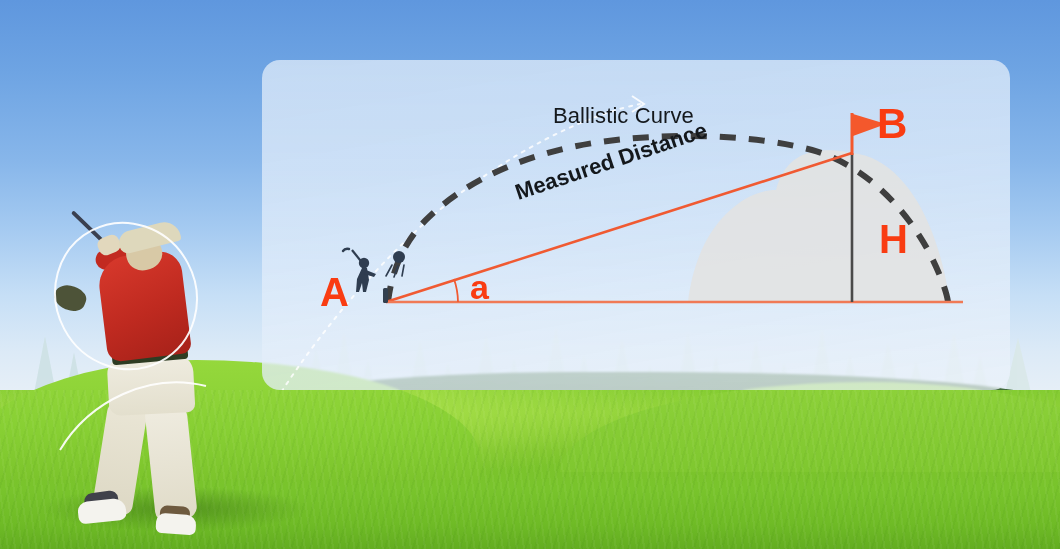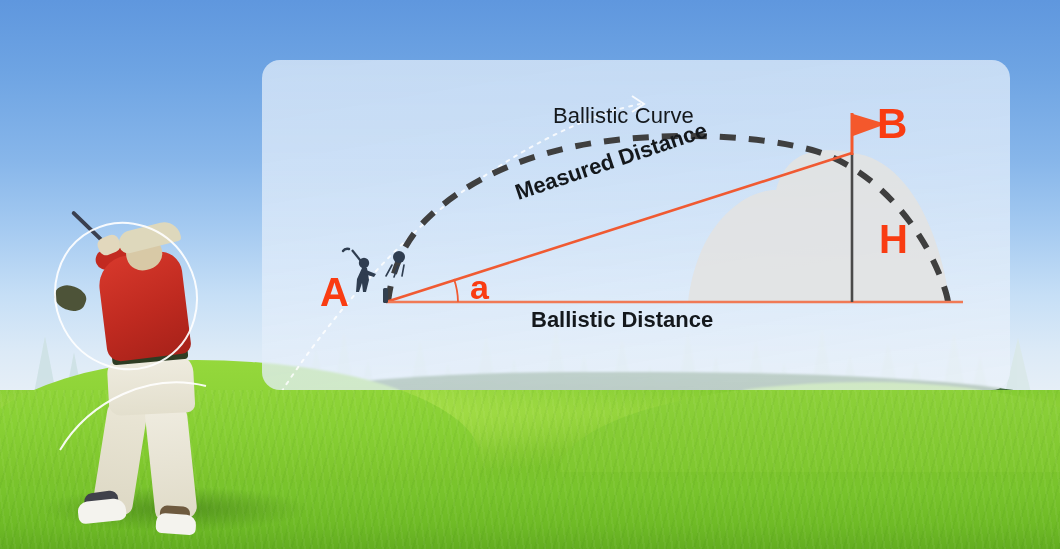--- a/index.html
+++ b/index.html
@@ -331,21 +331,20 @@
         <line x1="58" y1="20" x2="54" y2="31"></line>
         <line x1="64" y1="19" x2="62" y2="30"></line>
       </g>
     </g>
   </svg>
 
   <div class="lbl lbl-curve">Ballistic Curve</div>
 
   <div class="lbl lbl-measured">Measured Distance</div>
 
-  <div class="lbl lbl-ballistic-dist">Ballistic Distance</div>
 
   <div class="mark mark-a">A</div>
 
   <div class="mark mark-b">B</div>
 
   <div class="mark mark-h">H</div>
 
   <div class="mark mark-angle">a</div>
 
 </div>

